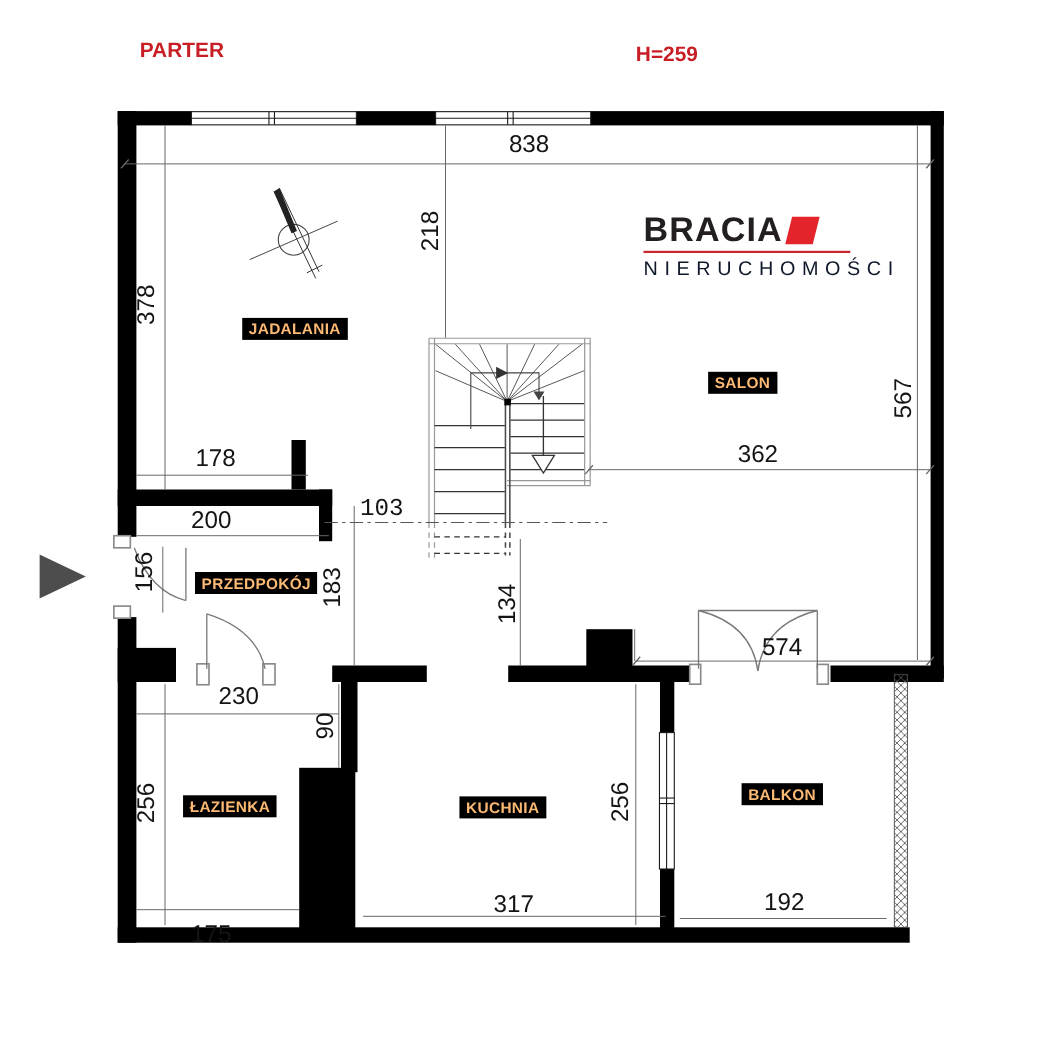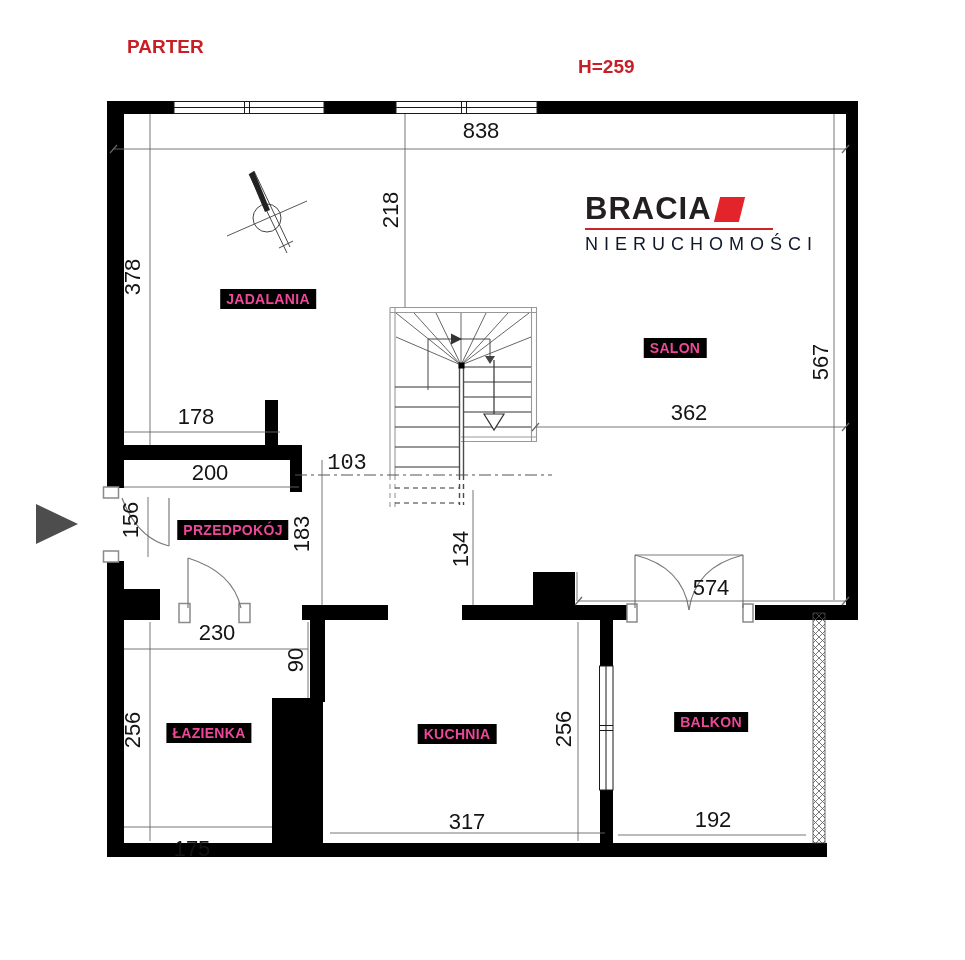--- a/index.html
+++ b/index.html
@@ -3,21 +3,21 @@
 <meta charset="utf-8">
 <style>
   html,body{margin:0;padding:0;background:#ffffff;}
   .plan{position:relative;width:965px;height:960px;background:#ffffff;overflow:hidden;
         font-family:"Liberation Sans",sans-serif;}
   .plan svg{position:absolute;left:0;top:0;}
   .t{position:absolute;transform:translate(-50%,-50%);white-space:nowrap;
      font-family:"Liberation Sans",sans-serif;}
   .dim{font-size:22px;font-weight:400;color:#141414;}
   .v{transform:translate(-50%,-50%) rotate(-90deg);}
-  .room{position:absolute;transform:translate(-50%,-50%);background:#000;color:#ec4899;
+  .room{position:absolute;transform:translate(-50%,-50%);background:#000;color:#fdba74;
         font-size:14px;font-weight:700;padding:2px 6px;letter-spacing:.3px;white-space:nowrap;}
   .hdr{position:absolute;color:#c81f27;font-weight:700;font-size:19px;white-space:nowrap;
        font-family:"Liberation Sans",sans-serif;}
   .logo{position:absolute;left:585px;top:193px;color:#231f20;}
   .logo-row{font-size:31px;font-weight:700;letter-spacing:1px;line-height:32px;display:flex;align-items:center;}
   .logo-shape{display:inline-block;width:25px;height:25px;background:#e3242a;
               transform:skewX(-14deg);margin-left:5px;}
   .logo-l2{font-size:31px;font-weight:700;letter-spacing:1px;line-height:33px;}
   .logo-rule{width:188px;height:2px;background:#c8252c;margin:3px 0 4px 0;}
   .logo-l3{font-size:18px;font-weight:400;letter-spacing:6px;color:#0f172a;}
@@ -167,21 +167,21 @@
     <path d="M227,236 L307,201" stroke="#444" stroke-width="0.9"></path>
     <path d="M279,248 L293,241" stroke="#333" stroke-width="0.9"></path>
   </g>
 
   <g>
     <polygon points="36,504 78,524 36,544" fill="#4d4d4d"></polygon>
   </g>
 </svg>
 
 <div class="hdr" style="left:127px;top:36px;">PARTER</div>
-<div class="hdr" style="left:578px;top:56px;">H=259</div>
+<div class="hdr" style="left:578px;top:39px;">H=259</div>
 
 <div class="logo">
   <div class="logo-row">
     <span>BRACIA</span>
     <span class="logo-shape"></span>
   </div>
   <div class="logo-rule"></div>
   <div class="logo-l3">NIERUCHOMOŚCI</div>
 </div>
 
@@ -189,21 +189,21 @@
 <div class="room" style="left:675px;top:348px;">SALON</div>
 <div class="room" style="left:233px;top:530px;">PRZEDPOKÓJ</div>
 <div class="room" style="left:209px;top:733px;">ŁAZIENKA</div>
 <div class="room" style="left:457px;top:734px;">KUCHNIA</div>
 <div class="room" style="left:711px;top:722px;">BALKON</div>
 
 <div class="t dim" style="left:481px;top:131px;">838</div>
 <div class="t dim v" style="left:391px;top:210px;">218</div>
 <div class="t dim v" style="left:133px;top:277px;">378</div>
 <div class="t dim" style="left:196px;top:417px;text-align:center;">178</div>
-<div class="t dim" style="left:210px;top:473px;text-align:right;">200</div>
+<div class="t dim" style="left:192px;top:473px;text-align:right;">200</div>
 <div class="t dim" style="left:347px;top:463px;font-family:Liberation Mono, monospace;">103</div>
 <div class="t dim v" style="left:131px;top:520px;">156</div>
 <div class="t dim v" style="left:302px;top:534px;">183</div>
 <div class="t dim v" style="left:461px;top:549px;">134</div>
 <div class="t dim" style="left:689px;top:413px;">362</div>
 <div class="t dim v" style="left:821px;top:362px;">567</div>
 <div class="t dim" style="left:711px;top:588px;">574</div>
 <div class="t dim" style="left:217px;top:633px;">230</div>
 <div class="t dim v" style="left:296px;top:660px;">90</div>
 <div class="t dim v" style="left:133px;top:730px;">256</div>

